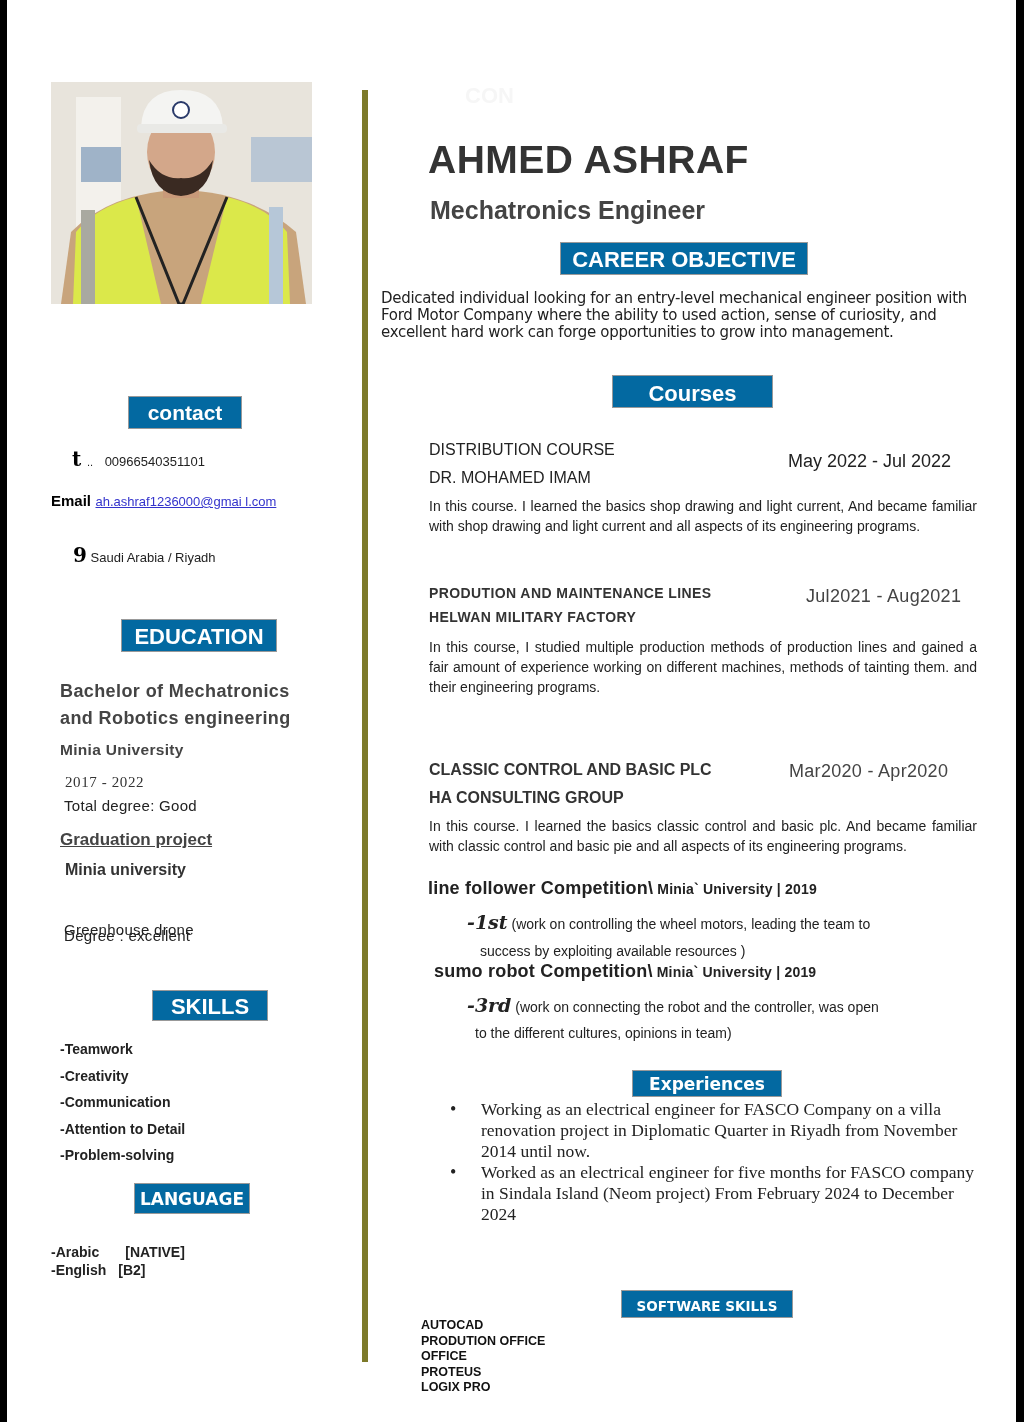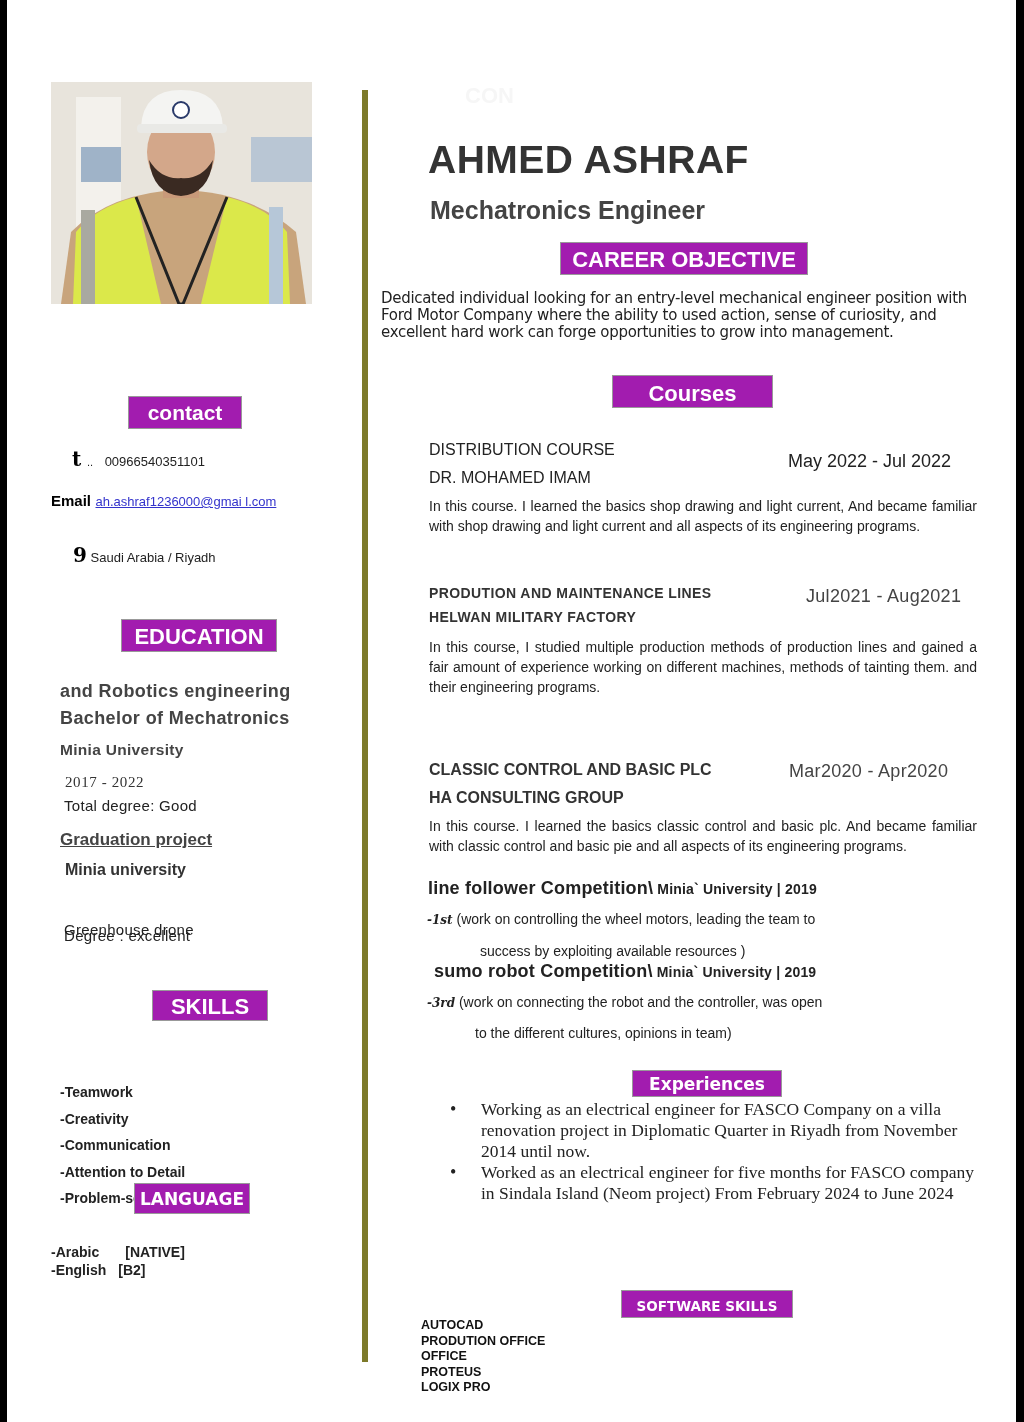--- a/index.html
+++ b/index.html
@@ -1,41 +1,41 @@
 <!DOCTYPE html>
 <html><head>
 <meta charset="utf-8">
 <style>
   * { box-sizing: border-box; margin: 0; padding: 0; }
   html, body { width: 1024px; height: 1422px; background: #000; overflow: hidden; }
   body { position: relative; font-family: "Liberation Sans", sans-serif; color: #222; }
   .page { position: absolute; left: 7px; top: 0; width: 1009px; height: 1422px; background: #fff; }
   .abs { position: absolute; }
-  .badge { position: absolute; background: #a21caf; color: #fff; font-weight: bold; text-align: center; border: 1px solid #999; }
+  .badge { position: absolute; background: #0369a1; color: #fff; font-weight: bold; text-align: center; border: 1px solid #999; }
   .divider { position: absolute; left: 355px; top: 90px; width: 6px; height: 1272px; background: #7d7a2a; }
   .photo { position: absolute; left: 44px; top: 82px; width: 261px; height: 222px; overflow: hidden; background: #e9e6df; }
   .faint { color: #f6f6f6; font-weight: bold; font-size: 22px; }
   .name { font-size: 39px; font-weight: bold; color: #333; letter-spacing: 0.5px; }
   .role { font-size: 25px; font-weight: bold; color: #444; }
   .objective { font-family: "DejaVu Sans", sans-serif; font-size: 15px; line-height: 17px; color: #222; width: 612px; letter-spacing: -0.3px; }
   .contact-row { font-size: 13px; color: #222; }
   .email-label { font-weight: bold; font-size: 15px; color: #000; }
   .email-link { color: #3333cc; text-decoration: underline; font-size: 13px; }
   .edu-title { font-size: 18px; font-weight: bold; color: #444; line-height: 27px; letter-spacing: 0.4px; }
   .edu-text { font-size: 15px; color: #222; letter-spacing: 0.3px; }
   .skill { font-size: 14px; font-weight: bold; color: #222; }
   .course-title { font-size: 16px; color: #222; }
   .course-title-b { font-size: 14px; font-weight: bold; color: #333; letter-spacing: 0.4px; }
   .course-date { font-size: 18px; color: #222; }
   .course-date-g { font-size: 18px; color: #444; letter-spacing: 0.3px; }
   .course-desc { font-size: 14px; line-height: 20px; color: #222; text-align: justify; width: 548px; }
   .comp-title { font-size: 18px; font-weight: bold; color: #222; letter-spacing: 0.2px; }
   .comp-title small { font-size: 14px; }
   .comp-text { font-size: 14px; color: #222; }
-  .rank { font-family: "DejaVu Serif", serif; font-weight: bold; font-style: italic; font-size: 12px; }
+  .rank { font-family: "DejaVu Serif", serif; font-weight: bold; font-style: italic; font-size: 19px; margin-left: 40px; }
   .exp-list { font-family: "Liberation Serif", serif; font-size: 17.5px; line-height: 21px; color: #222; width: 540px; }
   .exp-list li { list-style: none; position: relative; padding-left: 45px; }
   .exp-list li::before { content: "•"; position: absolute; left: 14px; top: 0; font-size: 18px; }
   .sw { font-size: 12.5px; font-weight: bold; color: #111; line-height: 15.5px; }
 </style>
 </head>
 <body>
 
 <div class="page">
 
@@ -84,33 +84,33 @@
     <span class="email-label">Email</span>
     <a class="email-link">ah.ashraf1236000@gmai l.com</a>
   </div>
   <div class="abs contact-row" style="left:66px; top:543px;">
     <span style="font-family:'DejaVu Serif',serif; font-weight:bold; font-size:20px; color:#000;">9</span>
     <span style="">Saudi Arabia  / Riyadh</span>
   </div>
 
   <div class="badge" style="left:114px; top:619px; width:156px; height:33px; font-size:22px; line-height:33px;">EDUCATION</div>
   <div class="abs edu-title" style="left:53px; top:678px;">
+    <div>Bachelor of Mechatronics</div>
     <div>and Robotics engineering</div>
-    <div>Bachelor of Mechatronics</div>
   </div>
   <div class="abs" style="left:53px; top:741px; font-size:15.5px; font-weight:bold; color:#444; letter-spacing:0.3px;">Minia University</div>
   <div class="abs" style="left:58px; top:774px; font-family:'Liberation Serif',serif; font-size:15px; color:#333; letter-spacing:0.6px;">2017 - 2022</div>
   <div class="abs edu-text" style="left:57px; top:797px;">Total degree: Good</div>
   <div class="abs" style="left:53px; top:830px; font-size:17px; font-weight:bold; color:#444; text-decoration:underline;">Graduation project</div>
   <div class="abs" style="left:58px; top:861px; font-size:16px; font-weight:bold; color:#333;">Minia university</div>
   <div class="abs edu-text" style="left:57px; top:895px;margin-top:26px;">Greenhouse drone</div>
   <div class="abs edu-text" style="left:57px; top:927px;">Degree  : excellent</div>
 
   <div class="badge" style="left:145px; top:990px; width:116px; height:31px; font-size:22px; line-height:31px;">SKILLS</div>
-  <div class="abs" style="left:53px; top:1041px;margin-top:43px;">
+  <div class="abs" style="left:53px; top:1041px;">
     <div class="skill" style="height:27px;">-Teamwork</div>
     <div class="skill" style="height:26px;">-Creativity</div>
     <div class="skill" style="height:27px;">-Communication</div>
     <div class="skill" style="height:26px;">-Attention to Detail</div>
     <div class="skill" style="height:26px;">-Problem-solving</div>
   </div>
 
   <div class="badge" style="left:127px; top:1183px; width:116px; height:31px; font-family:'DejaVu Sans',sans-serif; font-size:17px; line-height:31px;">LANGUAGE</div>
   <div class="abs skill" style="left:44px; top:1243px; line-height:18px;">
     <div>
@@ -152,21 +152,21 @@
   </div>
   <div class="abs comp-text" style="left:420px; top:994px;">
     <span class="rank">-3rd</span>
     <span>(work on connecting the robot and the controller, was open</span>
   </div>
   <div class="abs comp-text" style="left:468px; top:1025px;">to the different cultures, opinions in team)</div>
 
   <div class="badge" style="left:625px; top:1070px; width:150px; height:27px; font-family:'DejaVu Sans',sans-serif; font-size:17px; line-height:27px;">Experiences</div>
   <ul class="abs exp-list" style="left:429px; top:1099px;">
     <li>Working as an electrical engineer for FASCO Company on a villa renovation project in Diplomatic Quarter in Riyadh from November 2014 until now.</li>
-    <li>Worked as an electrical engineer for five months for FASCO company in Sindala Island (Neom project) From February 2024 to June 2024</li>
+    <li>Worked as an electrical engineer for five months for FASCO company in Sindala Island (Neom project) From February 2024 to December 2024</li>
   </ul>
 
   <div class="badge" style="left:614px; top:1290px; width:172px; height:28px; font-family:'DejaVu Sans',sans-serif; font-size:13.5px; line-height:30px;">SOFTWARE SKILLS</div>
   <div class="abs" style="left:414px; top:1318px;">
     <div class="sw">AUTOCAD</div>
     <div class="sw">PRODUTION OFFICE</div>
     <div class="sw">OFFICE</div>
     <div class="sw">PROTEUS</div>
     <div class="sw">LOGIX PRO</div>
   </div>

